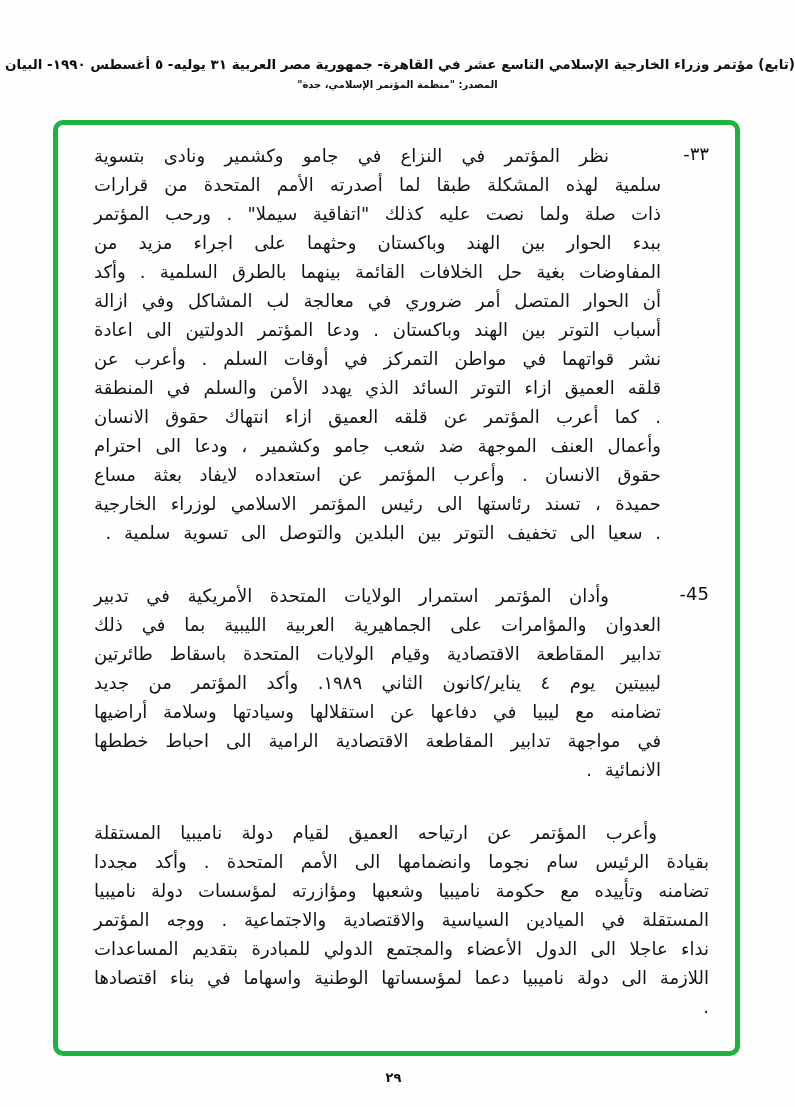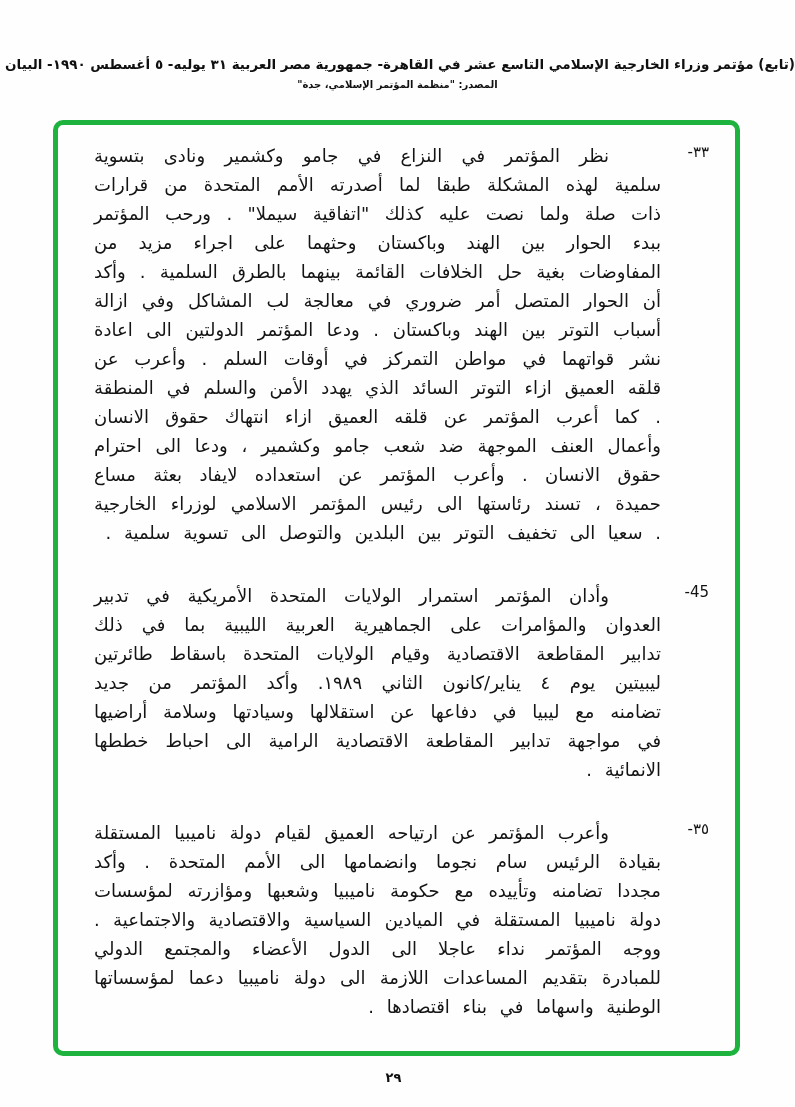--- a/index.html
+++ b/index.html
@@ -50,21 +50,21 @@
     direction: rtl;
   }
   .para {
     display: flex;
     direction: rtl;
     margin-bottom: 34px;
   }
   .para-num {
     flex: 0 0 48px;
     width: 48px;
-    font-size: 15px;
+    font-size: 18px;
     font-weight: normal;
     padding-top: 2px;
     text-align: right;
     color: #121212;
   }
   .para-text {
     flex: 1;
     font-size: 18px;
     line-height: 29px;
     text-align: justify;
@@ -100,21 +100,20 @@
       <div class="para-num">٣٣-</div>
       <div class="para-text">نظر المؤتمر في النزاع في جامو وكشمير ونادى بتسوية سلمية لهذه المشكلة طبقا لما أصدرته الأمم المتحدة من قرارات ذات صلة ولما نصت عليه كذلك "اتفاقية سيملا" . ورحب المؤتمر ببدء الحوار بين الهند وباكستان وحثهما على اجراء مزيد من المفاوضات بغية حل الخلافات القائمة بينهما بالطرق السلمية . وأكد أن الحوار المتصل أمر ضروري في معالجة لب المشاكل وفي ازالة أسباب التوتر بين الهند وباكستان . ودعا المؤتمر الدولتين الى اعادة نشر قواتهما في مواطن التمركز في أوقات السلم . وأعرب عن قلقه العميق ازاء التوتر السائد الذي يهدد الأمن والسلم في المنطقة . كما أعرب المؤتمر عن قلقه العميق ازاء انتهاك حقوق الانسان وأعمال العنف الموجهة ضد شعب جامو وكشمير ، ودعا الى احترام حقوق الانسان . وأعرب المؤتمر عن استعداده لايفاد بعثة مساع حميدة ، تسند رئاستها الى رئيس المؤتمر الاسلامي لوزراء الخارجية . سعيا الى تخفيف التوتر بين البلدين والتوصل الى تسوية سلمية .</div>
     </div>
 
     <div class="para">
       <div class="para-num">45-</div>
       <div class="para-text">وأدان المؤتمر استمرار الولايات المتحدة الأمريكية في تدبير العدوان والمؤامرات على الجماهيرية العربية الليبية بما في ذلك تدابير المقاطعة الاقتصادية وقيام الولايات المتحدة باسقاط طائرتين ليبيتين يوم ٤ يناير/كانون الثاني ١٩٨٩. وأكد المؤتمر من جديد تضامنه مع ليبيا في دفاعها عن استقلالها وسيادتها وسلامة أراضيها في مواجهة تدابير المقاطعة الاقتصادية الرامية الى احباط خططها الانمائية .</div>
     </div>
 
     <div class="para">
-      <div class="para-num">٣٥-</div>
       <div class="para-text">وأعرب المؤتمر عن ارتياحه العميق لقيام دولة ناميبيا المستقلة بقيادة الرئيس سام نجوما وانضمامها الى الأمم المتحدة . وأكد مجددا تضامنه وتأييده مع حكومة ناميبيا وشعبها ومؤازرته لمؤسسات دولة ناميبيا المستقلة في الميادين السياسية والاقتصادية والاجتماعية . ووجه المؤتمر نداء عاجلا الى الدول الأعضاء والمجتمع الدولي للمبادرة بتقديم المساعدات اللازمة الى دولة ناميبيا دعما لمؤسساتها الوطنية واسهاما في بناء اقتصادها .</div>
     </div>
 
   </div>
 
   <div class="page-number">٢٩</div>
 
 </div>
 
 </body></html>

